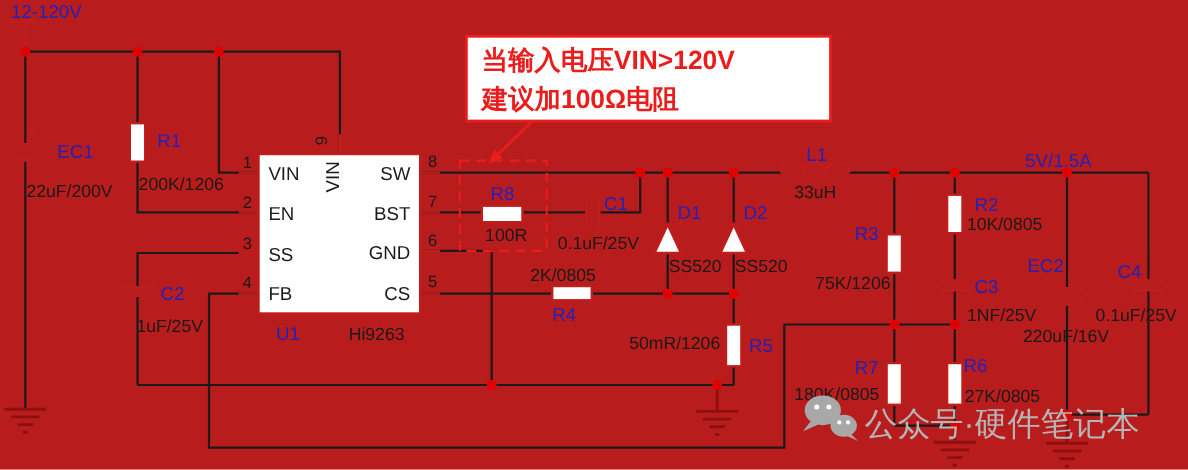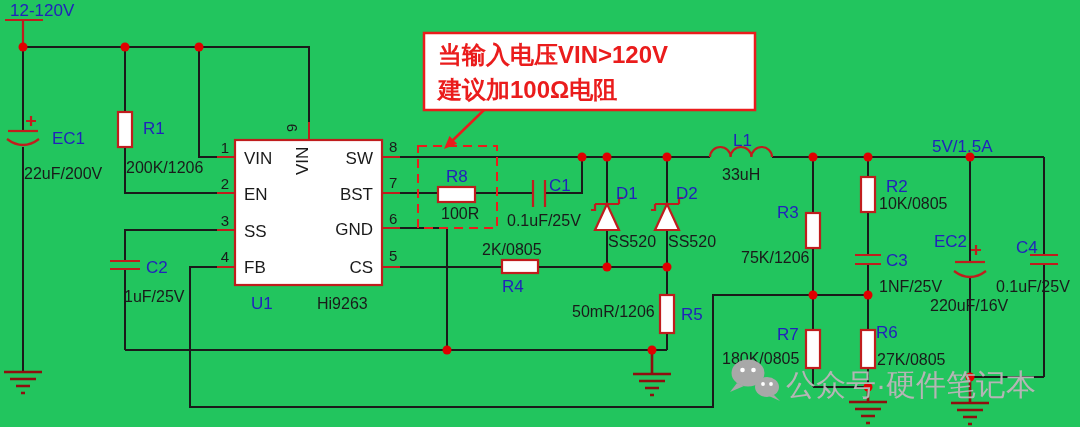--- a/index.html
+++ b/index.html
@@ -1,16 +1,16 @@
 <!DOCTYPE html>
 <html><head>
 <meta charset="utf-8">
 <style>
   html,body{margin:0;padding:0;background:#ffffff;}
-  .canvas{position:relative;width:1080px;height:427px;background:#22c55e;overflow:hidden;}
+  .canvas{position:relative;width:1080px;height:427px;background:#b91c1c;overflow:hidden;}
   svg{display:block;}
   .wire{stroke:#1a1a1a;stroke-width:2;fill:none;}
   .comp{stroke:#c01d1d;stroke-width:2.2;fill:none;}
   .compw{stroke:#c01d1d;stroke-width:2.2;fill:#ffffff;}
   .stub{stroke:#c01d1d;stroke-width:2;fill:none;}
   .gnd{stroke:#8f0f0f;stroke-width:2.6;fill:none;}
   .dot{fill:#e00000;stroke:none;}
   .des{fill:#2222bb;font:17px "Liberation Sans",sans-serif;}
   .val{fill:#1a1a1a;font:16px "Liberation Sans",sans-serif;}
   .pin{fill:#1a1a1a;font:17px "Liberation Sans",sans-serif;}

